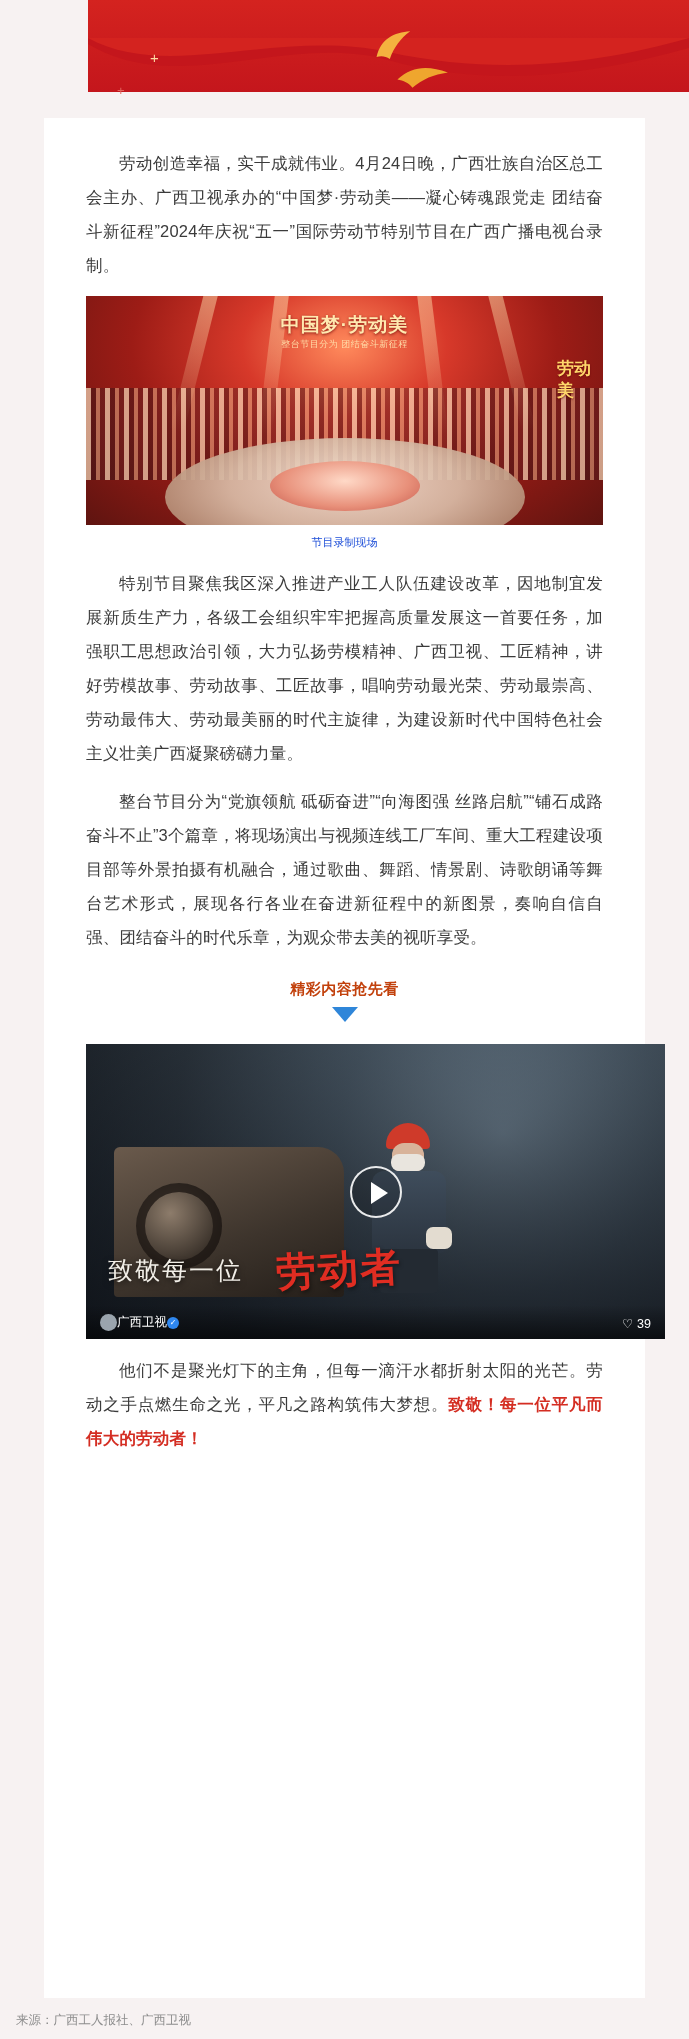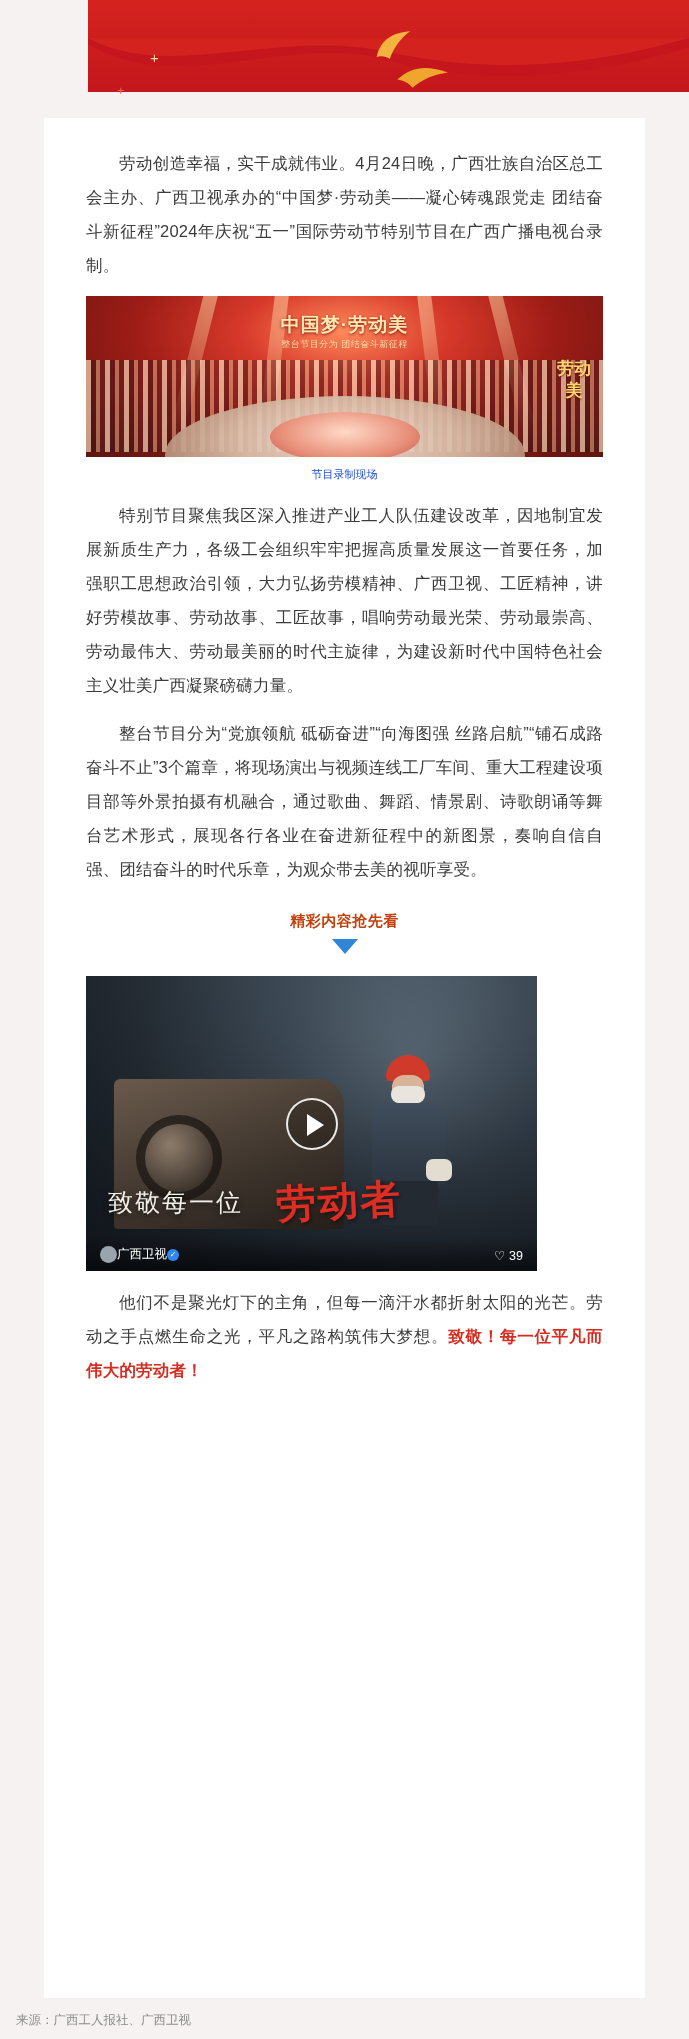--- a/index.html
+++ b/index.html
@@ -87,21 +87,21 @@
     letter-spacing: 0.2px;
   }
   p.body.first { margin-top: 14px; }
 
   .figure {
     margin: 12px 42px 0 42px;
   }
   .photo {
     position: relative;
     width: 517px;
-    height: 161px;
+    height: 229px;
     overflow: hidden;
     background: #7a1411;
   }
   .photo .stage-bg {
     position: absolute; inset: 0;
     background:
       radial-gradient(ellipse at 50% 22%, #ff8a5c 0%, #d7392a 28%, #9d1c16 58%, #5e1410 100%);
   }
   .photo .stage-floor {
     position: absolute;
@@ -160,21 +160,20 @@
     transform: translateX(-50%);
     font-size: 9px;
     color: #ffdca8;
     white-space: nowrap;
     letter-spacing: .5px;
   }
   .photo .side-label {
     position: absolute;
     right: 12px; top: 62px;
     width: 34px;
-    text-align: center;
     font-size: 17px;
     font-weight: bold;
     color: #ffd76a;
     line-height: 22px;
     text-shadow: 0 1px 2px rgba(100,10,10,.8);
   }
   .caption {
     text-align: center;
     font-size: 11px;
     color: #1d4ed8;
@@ -194,21 +193,21 @@
     margin: 8px auto 0 auto;
     width: 0; height: 0;
     border-left: 13px solid transparent;
     border-right: 13px solid transparent;
     border-top: 15px solid #2f86d9;
   }
 
   
   .video-wrap {
     margin: 22px 42px 0 42px;
-    width: 451px;
+    width: 579px;
     height: 295px;
     position: relative;
     overflow: hidden;
     background: #2a3138;
   }
   .video-bg {
     position: absolute; inset: 0;
     background:
       linear-gradient(180deg, rgba(20,28,36,.25), rgba(12,16,22,.75)),
       radial-gradient(circle at 72% 30%, #7f93a3 0%, #4f5e6b 35%, #2d353d 70%, #1b2026 100%);

